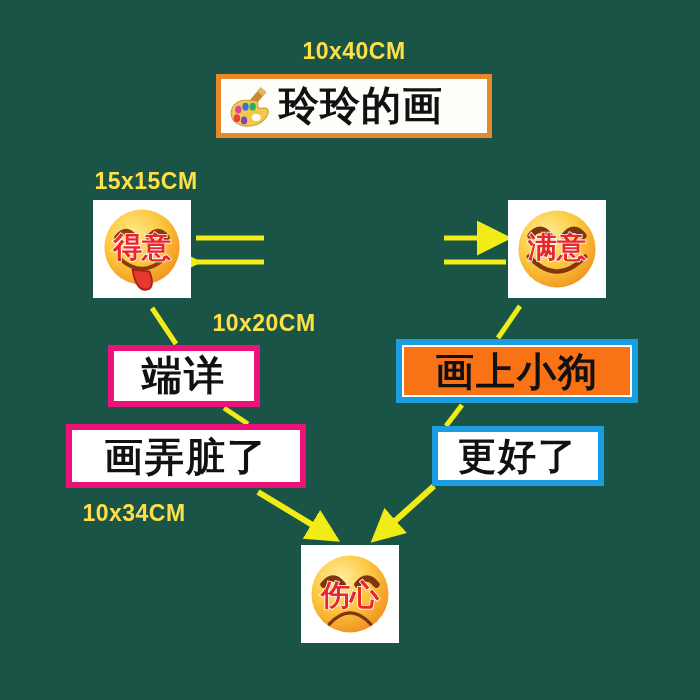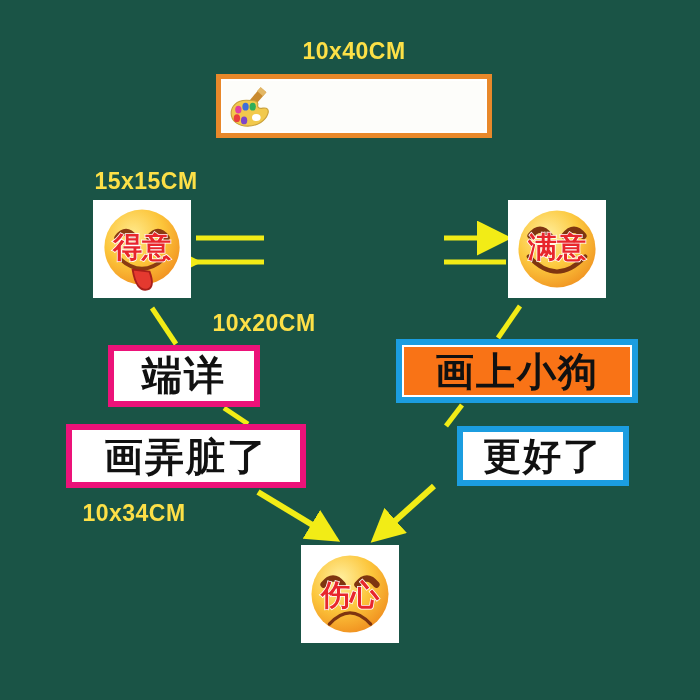--- a/index.html
+++ b/index.html
@@ -115,21 +115,21 @@
   #card-dog {
     left: 396px; top: 339px;
     width: 242px; height: 64px;
     border: 6px solid #1b9de0;
     padding: 2px;
   }
   #card-dog .inner { width:100%; height:100%; background:#f97316; display:flex; align-items:center; justify-content:center; }
   #card-dog .card-text { font-size: 39px; }
 
   #card-better {
-    left: 457px; top: 426px;
+    left: 432px; top: 426px;
     width: 172px; height: 60px;
     border: 6px solid #1b9de0;
     padding: 2px;
     align-items: center;
   }
   #card-better .inner { width:100%; height:100%; background:#fff; display:flex; align-items:center; justify-content:center; }
   #card-better .card-text { font-size: 38px; }
 
   
   .emoji-card {
@@ -239,20 +239,21 @@
                  C56 37 53 34 47 35 C42 36 39 34 40 30 C41 25 36 24 24 24 Z" fill="#f2c94c" stroke="#c9a03a" stroke-width="1.6"></path>
 
         <ellipse cx="38" cy="48" rx="6" ry="5" fill="#ffffff"></ellipse>
 
         <ellipse cx="13" cy="37" rx="4.4" ry="5.4" fill="#e040a0"></ellipse>
         <ellipse cx="23" cy="33" rx="4.4" ry="5.4" fill="#3f6fd8"></ellipse>
         <ellipse cx="33" cy="33" rx="4.4" ry="5.4" fill="#2fae5a"></ellipse>
         <ellipse cx="11" cy="49" rx="4.4" ry="5.4" fill="#ea3d3d"></ellipse>
         <ellipse cx="21" cy="52" rx="4.4" ry="5.4" fill="#7d46c9"></ellipse>
       </svg>
+      <span class="card-text">玲玲的画</span>
     </div>
   </div>
 
   <div class="emoji-card" id="emoji-proud">
     <svg class="emoji-svg" viewBox="0 0 100 100">
       <defs>
         <radialGradient id="gProud" cx="38%" cy="32%" r="78%">
           <stop offset="0%" stop-color="#ffe98a"></stop>
           <stop offset="52%" stop-color="#fcc53a"></stop>
           <stop offset="100%" stop-color="#f08a1e"></stop>

